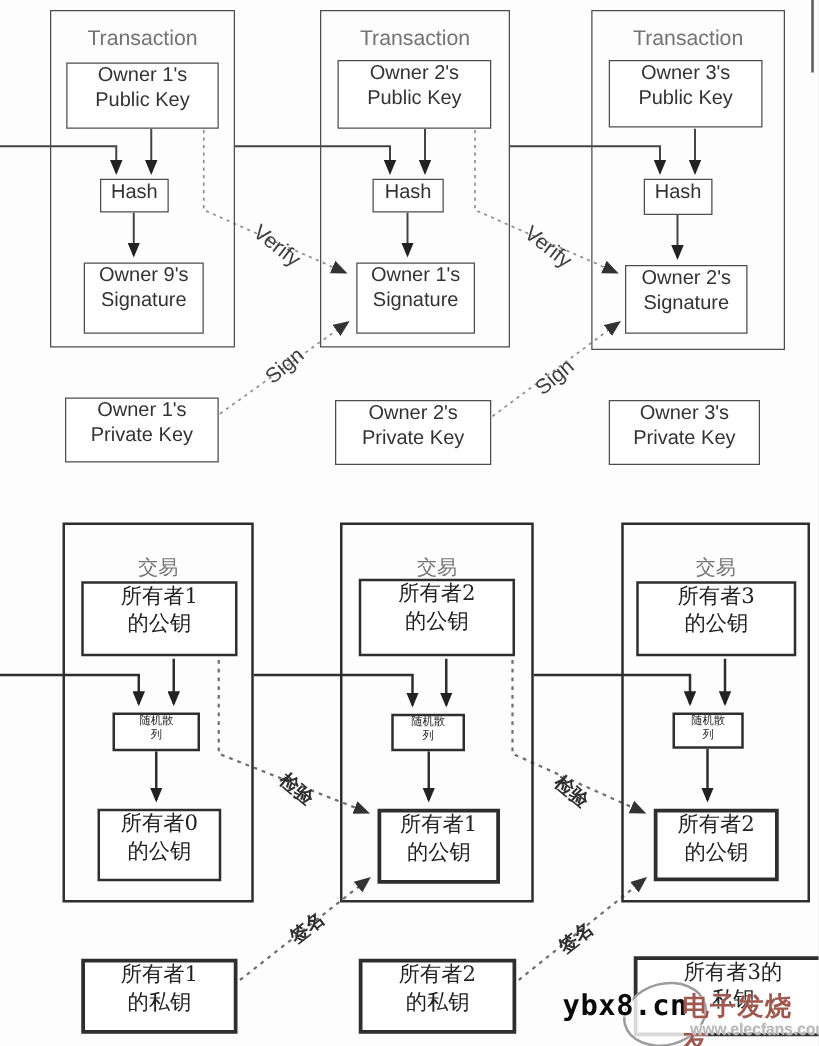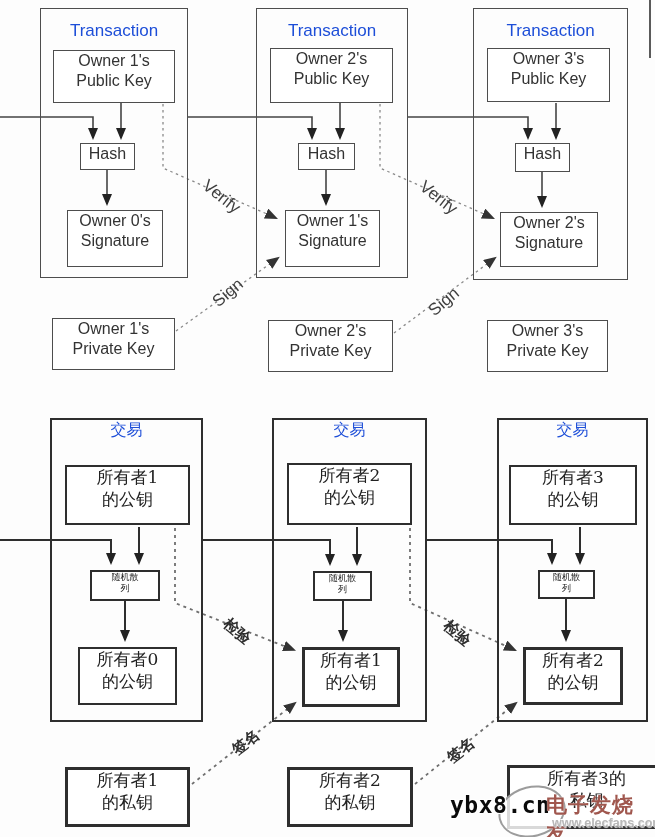--- a/index.html
+++ b/index.html
@@ -11,26 +11,26 @@
   svg.wires{position:absolute;left:0;top:0;z-index:1;}
   .box{
     position:absolute;box-sizing:border-box;background:#fff;
     display:flex;flex-direction:column;align-items:center;
     text-align:center;z-index:3;line-height:1.28;
   }
   .outer{
     background:transparent;justify-content:flex-start;z-index:2;
     border:1.6px solid #4d4d4d;
   }
-  .outer .title{margin-top:11px;font-size:17px;color:#1d4ed8;}
+  .outer .title{margin-top:11px;font-size:17px;color:#737373;}
   .t .box{border:1.6px solid #4d4d4d;font-size:16px;color:#333;}
   .t .box.outer{border-width:1.6px;}
   .b .box{border:2px solid #2e2e2e;font-size:17px;color:#222;font-family:"DejaVu Serif", serif;}
   .b .outer{border-width:2px;}
-  .b .outer .title{margin-top:0;font-size:16px;}
+  .b .outer .title{margin-top:24px;font-size:16px;}
   .b .hashbox{font-size:9px;line-height:11px;}
   .bold3{border-width:3px !important;}
   .bold25{border-width:2.5px !important;}
   .rot{
     position:absolute;z-index:3;white-space:nowrap;font-size:17px;color:#3f3f3f;
     transform-origin:center center;
   }
   .rot.cjk{font-size:15px;color:#2f2f2f;font-family:"DejaVu Serif", serif;font-weight:bold;}
   .wm{position:absolute;z-index:5;}
   .wm-mouse{
@@ -113,21 +113,21 @@
       <div class="title">Transaction</div>
     </div>
     <div class="box" style="left:53px;top:50px;width:122px;height:53px;">
       <div>Owner 1's</div>
       <div>Public Key</div>
     </div>
     <div class="box" style="left:80px;top:143px;width:55px;height:27px;">
       <div>Hash</div>
     </div>
     <div class="box" style="left:67px;top:210px;width:96px;height:57px;">
-      <div>Owner 0's</div>
+      <div>Owner 9's</div>
       <div>Signature</div>
     </div>
     <div class="box" style="left:52px;top:318px;width:123px;height:52px;">
       <div>Owner 1's</div>
       <div>Private Key</div>
     </div>
 
     <div class="box outer" style="left:256px;top:8px;width:152px;height:270px;">
       <div class="title">Transaction</div>
     </div>

